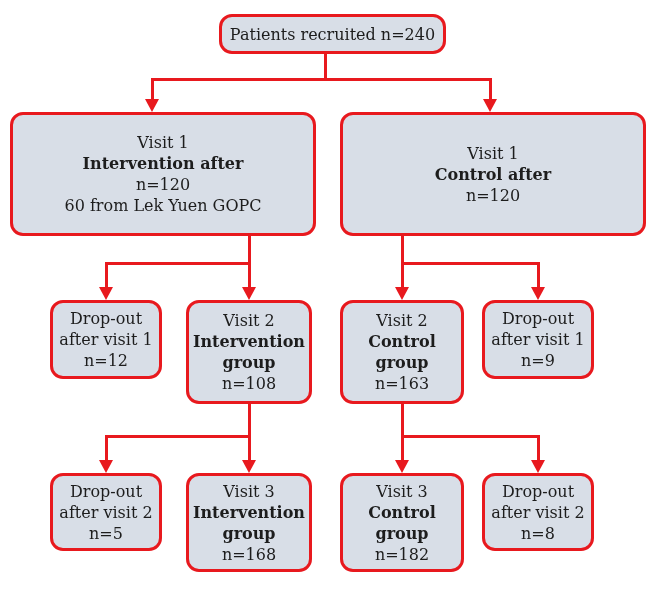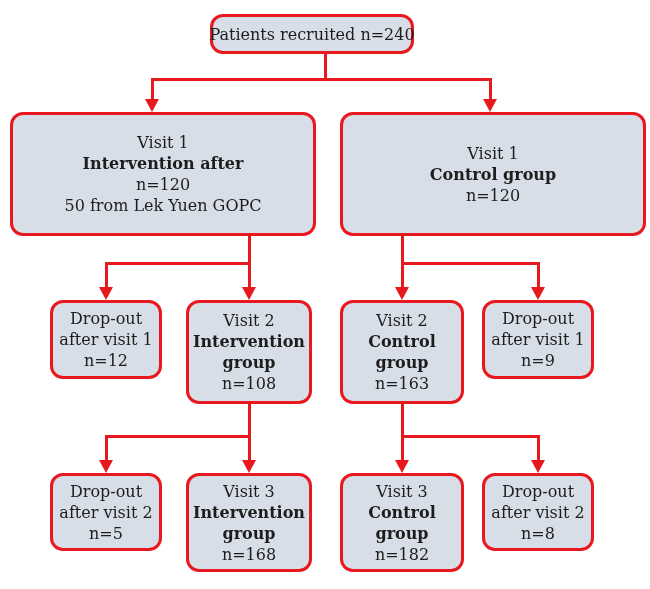--- a/index.html
+++ b/index.html
@@ -33,34 +33,34 @@
     border-left:7px solid transparent;
     border-right:7px solid transparent;
     border-top:13px solid var(--red);
   }
 </style>
 </head>
 <body>
 
 <div class="stage">
 
-  <div class="box" style="left:210px;top:14px;width:204px;height:40px;align-items:center;">
+  <div class="box" style="left:219px;top:14px;width:227px;height:40px;align-items:center;">
     <div class="ln">Patients recruited n=240</div>
   </div>
 
   <div class="box" style="left:10px;top:112px;width:306px;height:124px;">
     <div class="ln">Visit 1</div>
     <div class="ln b">Intervention after</div>
     <div class="ln">n=120</div>
-    <div class="ln">50 from Lek Yuen GOPC</div>
+    <div class="ln">60 from Lek Yuen GOPC</div>
   </div>
 
   <div class="box" style="left:340px;top:112px;width:306px;height:124px;">
     <div class="ln">Visit 1</div>
-    <div class="ln b">Control group</div>
+    <div class="ln b">Control after</div>
     <div class="ln">n=120</div>
   </div>
 
   <div class="box" style="left:50px;top:300px;width:112px;height:79px;">
     <div class="ln">Drop-out</div>
     <div class="ln">after visit 1</div>
     <div class="ln">n=12</div>
   </div>
 
   <div class="box" style="left:186px;top:300px;width:126px;height:104px;">

